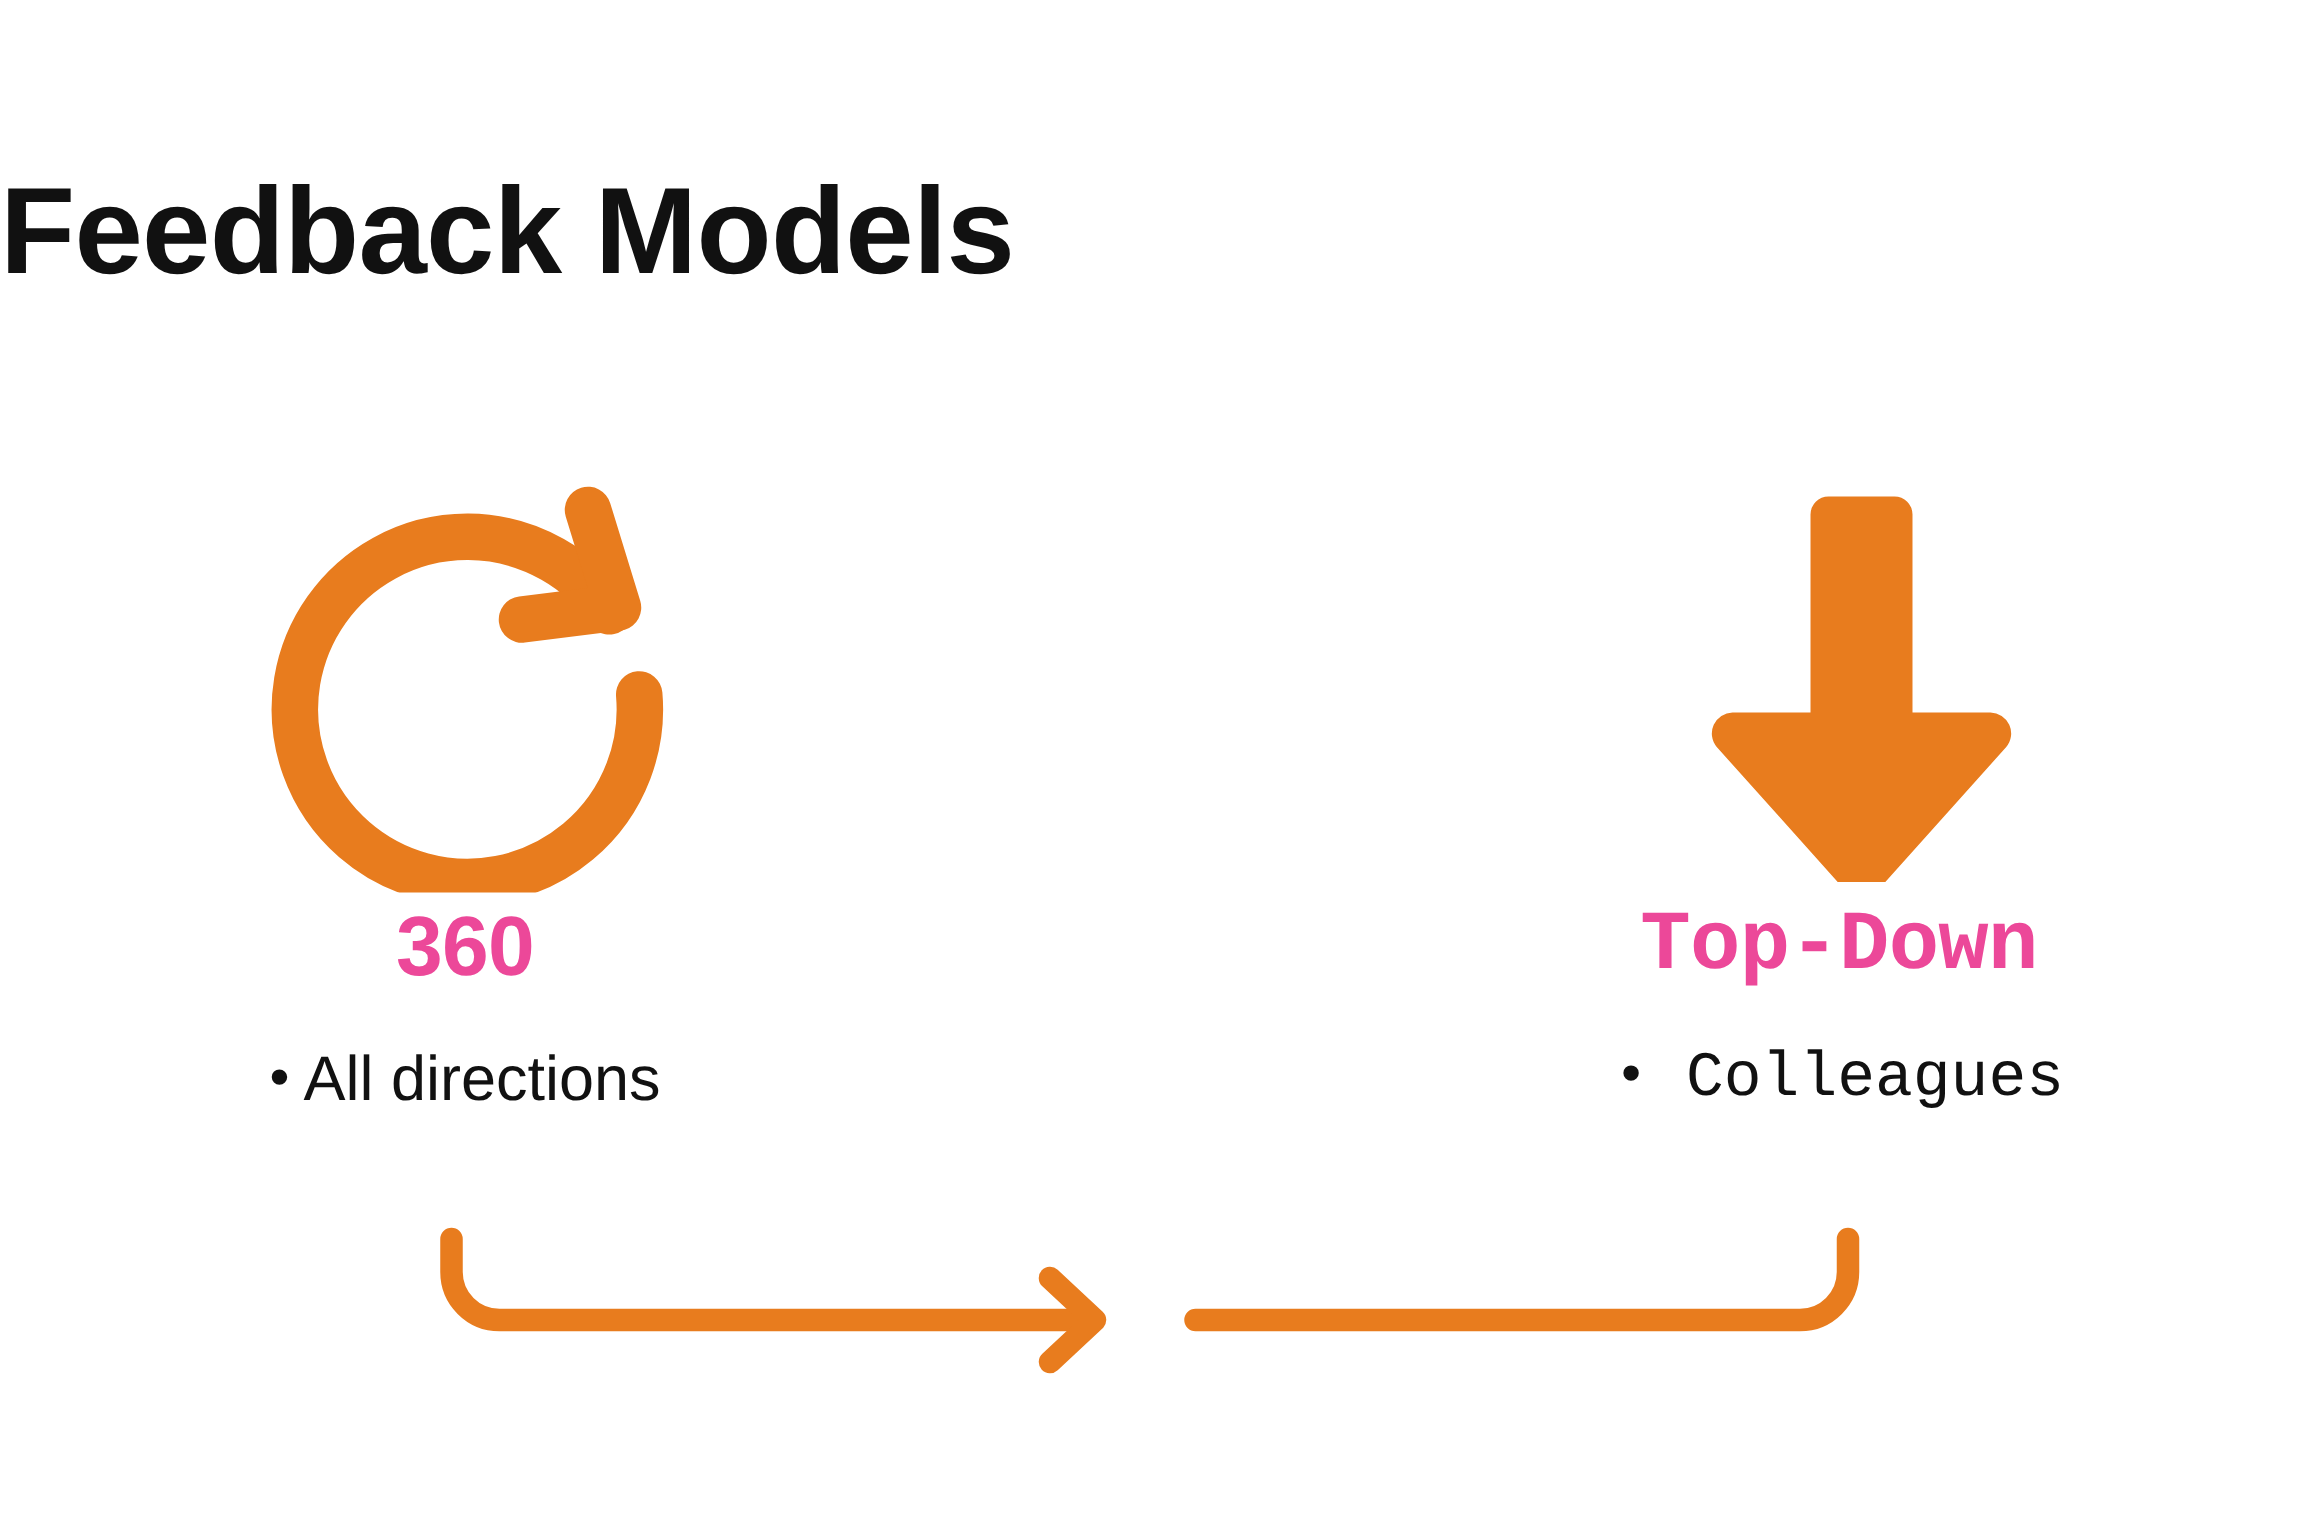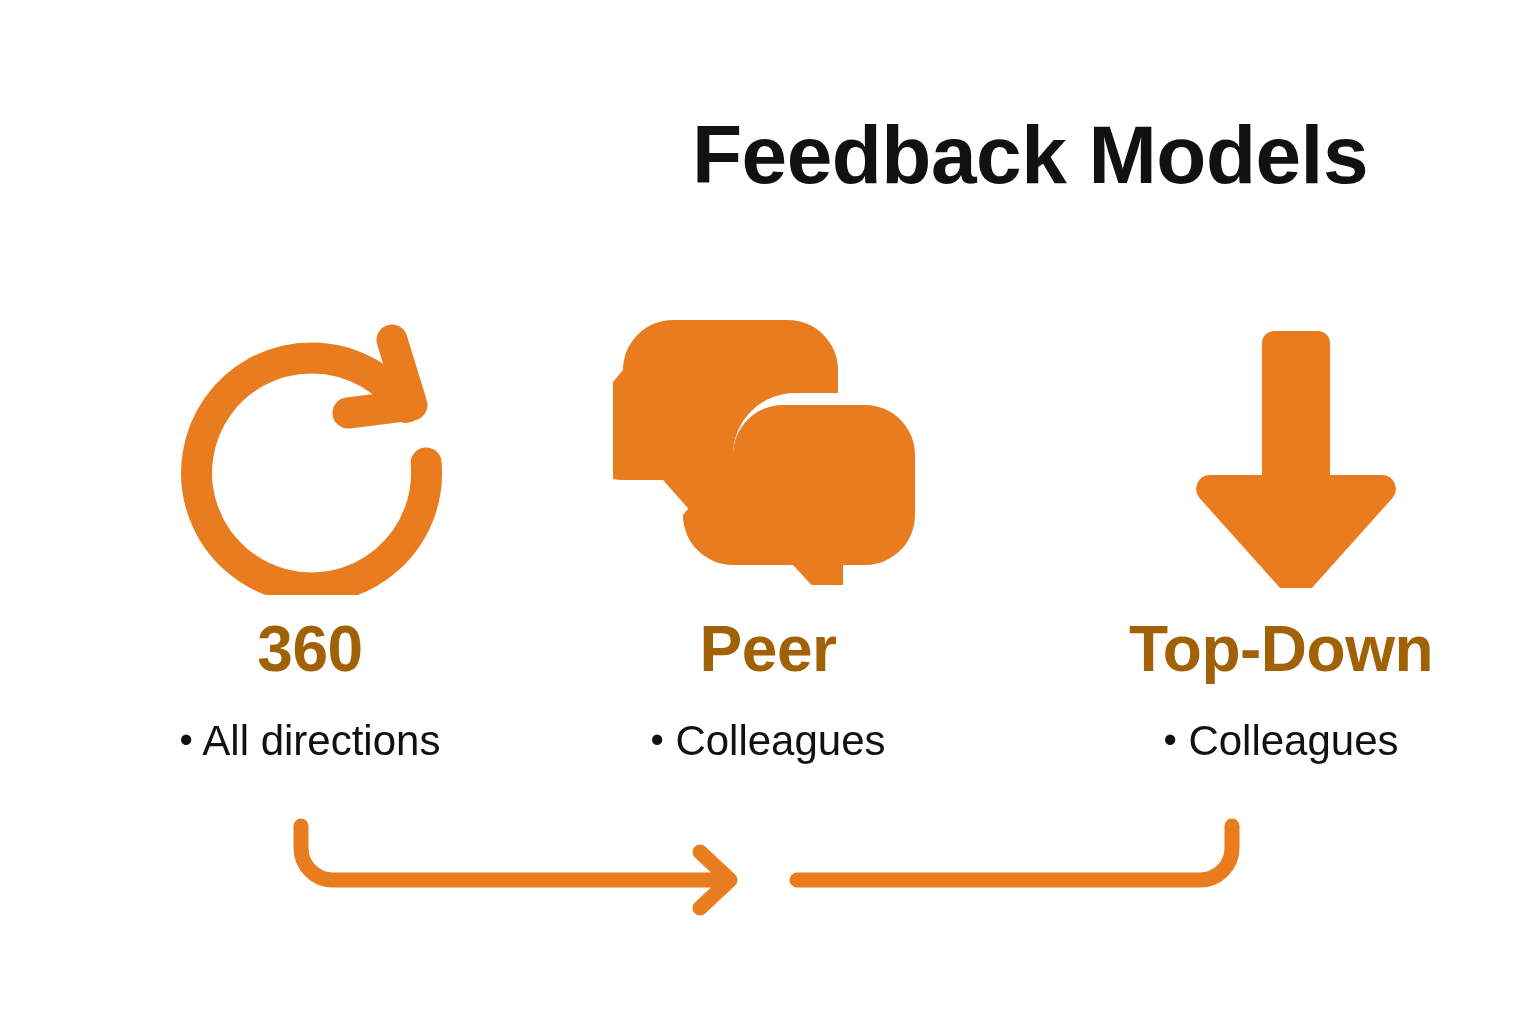--- a/index.html
+++ b/index.html
@@ -17,53 +17,52 @@
     background: #ffffff;
     overflow: hidden;
   }
 
   
   #title {
     position: absolute;
     left: 0;
     top: 112px;
     width: 1368px;
-    text-align: right;
+    text-align: left;
     font-size: 82px;
     font-weight: 700;
     letter-spacing: -0.5px;
     color: #111111;
     line-height: 1.05;
     white-space: nowrap;
   }
 
   
   .column {
     position: absolute;
     top: 300px;
     width: 420px;
     text-align: center;
   }
   #col-0 { left: 100px; }
   #col-1 { left: 558px; }
-  #col-2 { left: 1071px; }
+  #col-2 { left: 1016px; font-family: Liberation Mono, monospace; }
 
   .icon-slot {
     height: 300px;
     display: flex;
     align-items: center;
     justify-content: center;
   }
   .icon-slot svg { display: block; }
 
   .col-heading {
-    margin-top: 14px;
-    font-size: 64px;
+    font-size: 56px;
     font-weight: 700;
-    color: #a16207;
+    color: #ec4899;
     line-height: 1.1;
     letter-spacing: -0.5px;
     white-space: nowrap;
   }
   .col-detail {
     margin-top: 34px;
     font-size: 42px;
     font-weight: 400;
     color: #111111;
     line-height: 1.1;
@@ -100,72 +99,20 @@
         <path d="M 232 35 L 252 100 L 188 108" fill="none" stroke="#E87C1E" stroke-width="31" stroke-linecap="round" stroke-linejoin="round"></path>
       </svg>
     </div>
     <div class="col-heading">360</div>
     <div class="col-detail">
       <span class="bullet">•</span>
       <span>All directions</span>
     </div>
   </div>
 
-  <div class="column" id="col-1">
-    <div class="icon-slot">
-      <svg width="310" height="270" viewBox="0 0 310 270" aria-hidden="true">
-
-        <g>
-          <path d="M 10 55
-                   a 50 50 0 0 1 50 -50
-                   h 115
-                   a 50 50 0 0 1 50 50
-                   v 60
-                   a 50 50 0 0 1 -50 50
-                   h -70
-                   v 62
-                   l -55 -62
-                   h -40
-                   a 50 50 0 0 1 -50 -50
-                   z" fill="#E87C1E" transform="translate(0,0)"></path>
-        </g>
-
-        <path d="M 132 78
-                 a 62 62 0 0 1 62 -62
-                 h 70
-                 a 62 62 0 0 1 62 62
-                 v 84
-                 a 62 62 0 0 1 -62 62
-                 h -38
-                 v 48
-                 l -44 -48
-                 h -50
-                 a 62 62 0 0 1 -62 -62
-                 z" fill="#ffffff" transform="translate(-12,62)"></path>
-
-        <path d="M 132 78
-                 a 50 50 0 0 1 50 -50
-                 h 82
-                 a 50 50 0 0 1 50 50
-                 v 60
-                 a 50 50 0 0 1 -50 50
-                 h -22
-                 v 54
-                 l -50 -54
-                 h -60
-                 a 50 50 0 0 1 -50 -50
-                 z" fill="#E87C1E" transform="translate(-12,62)"></path>
-      </svg>
-    </div>
-    <div class="col-heading">Peer</div>
-    <div class="col-detail">
-      <span class="bullet">•</span>
-      <span>Colleagues</span>
-    </div>
-  </div>
 
   <div class="column" id="col-2">
     <div class="icon-slot">
       <svg width="250" height="275" viewBox="0 0 250 275" aria-hidden="true">
         <path d="M 88 18
                  h 74
                  a 12 12 0 0 1 12 12
                  v 132
                  h 52
                  a 14 14 0 0 1 10.5 23

